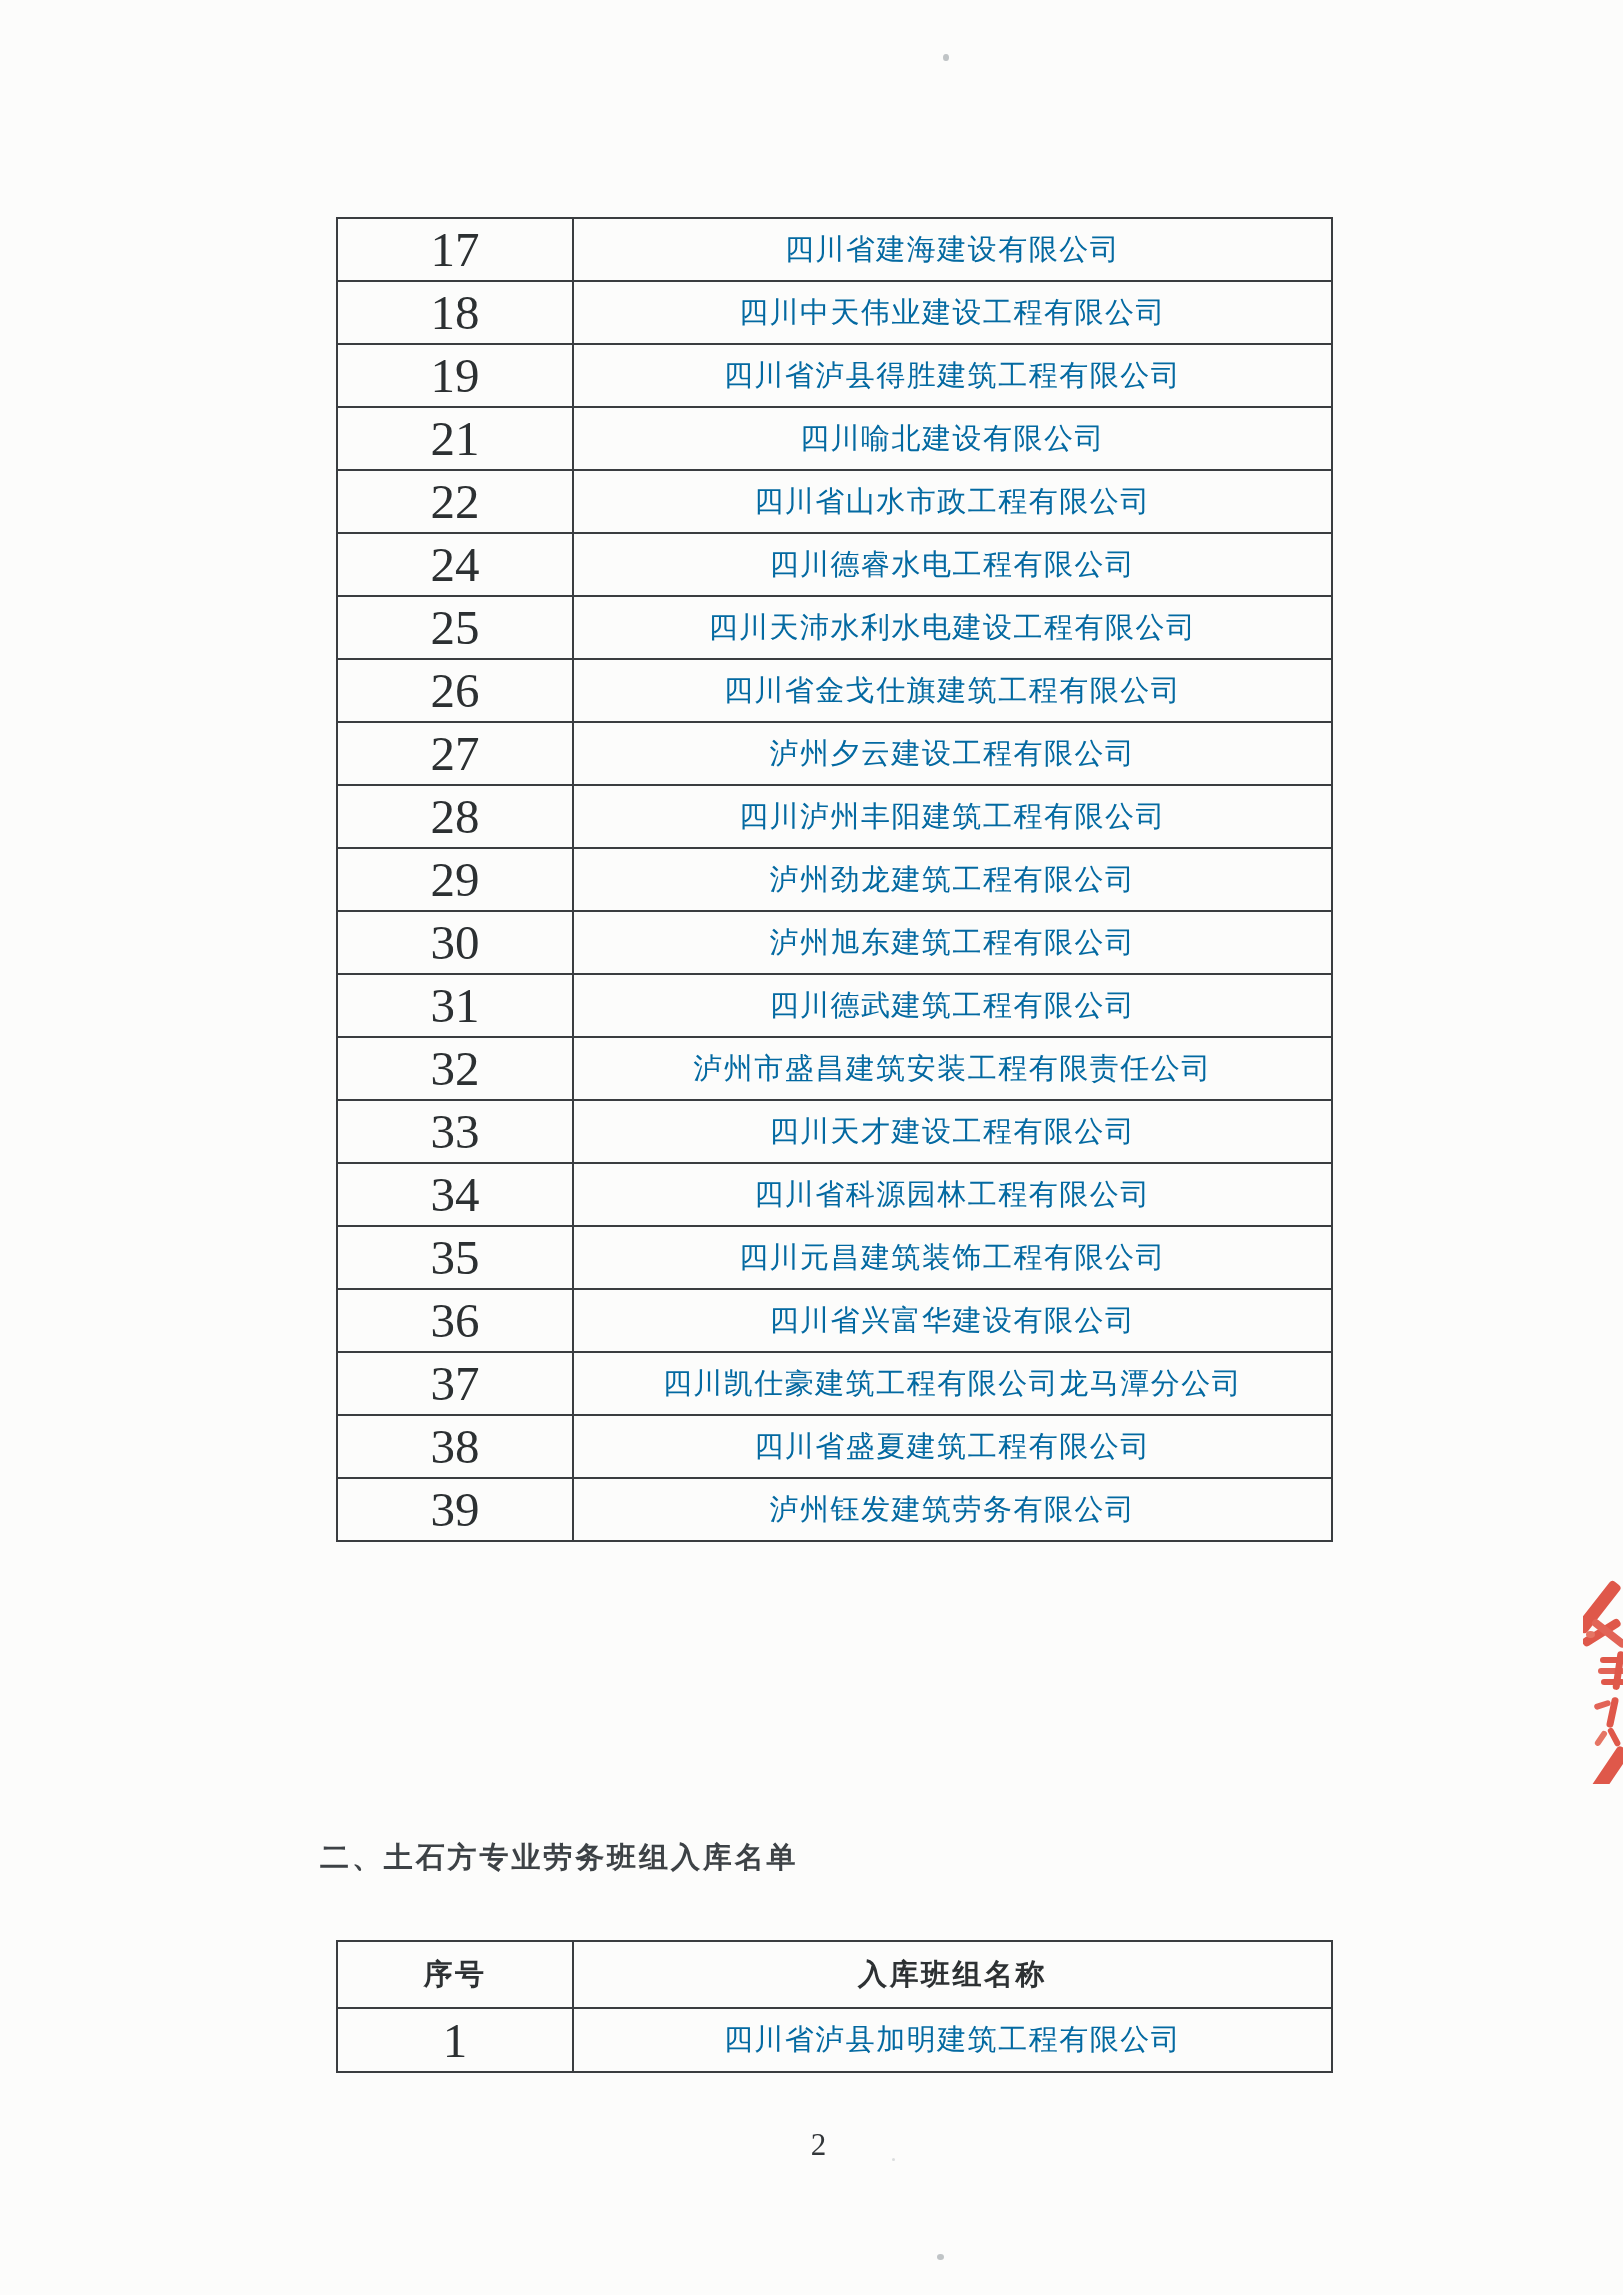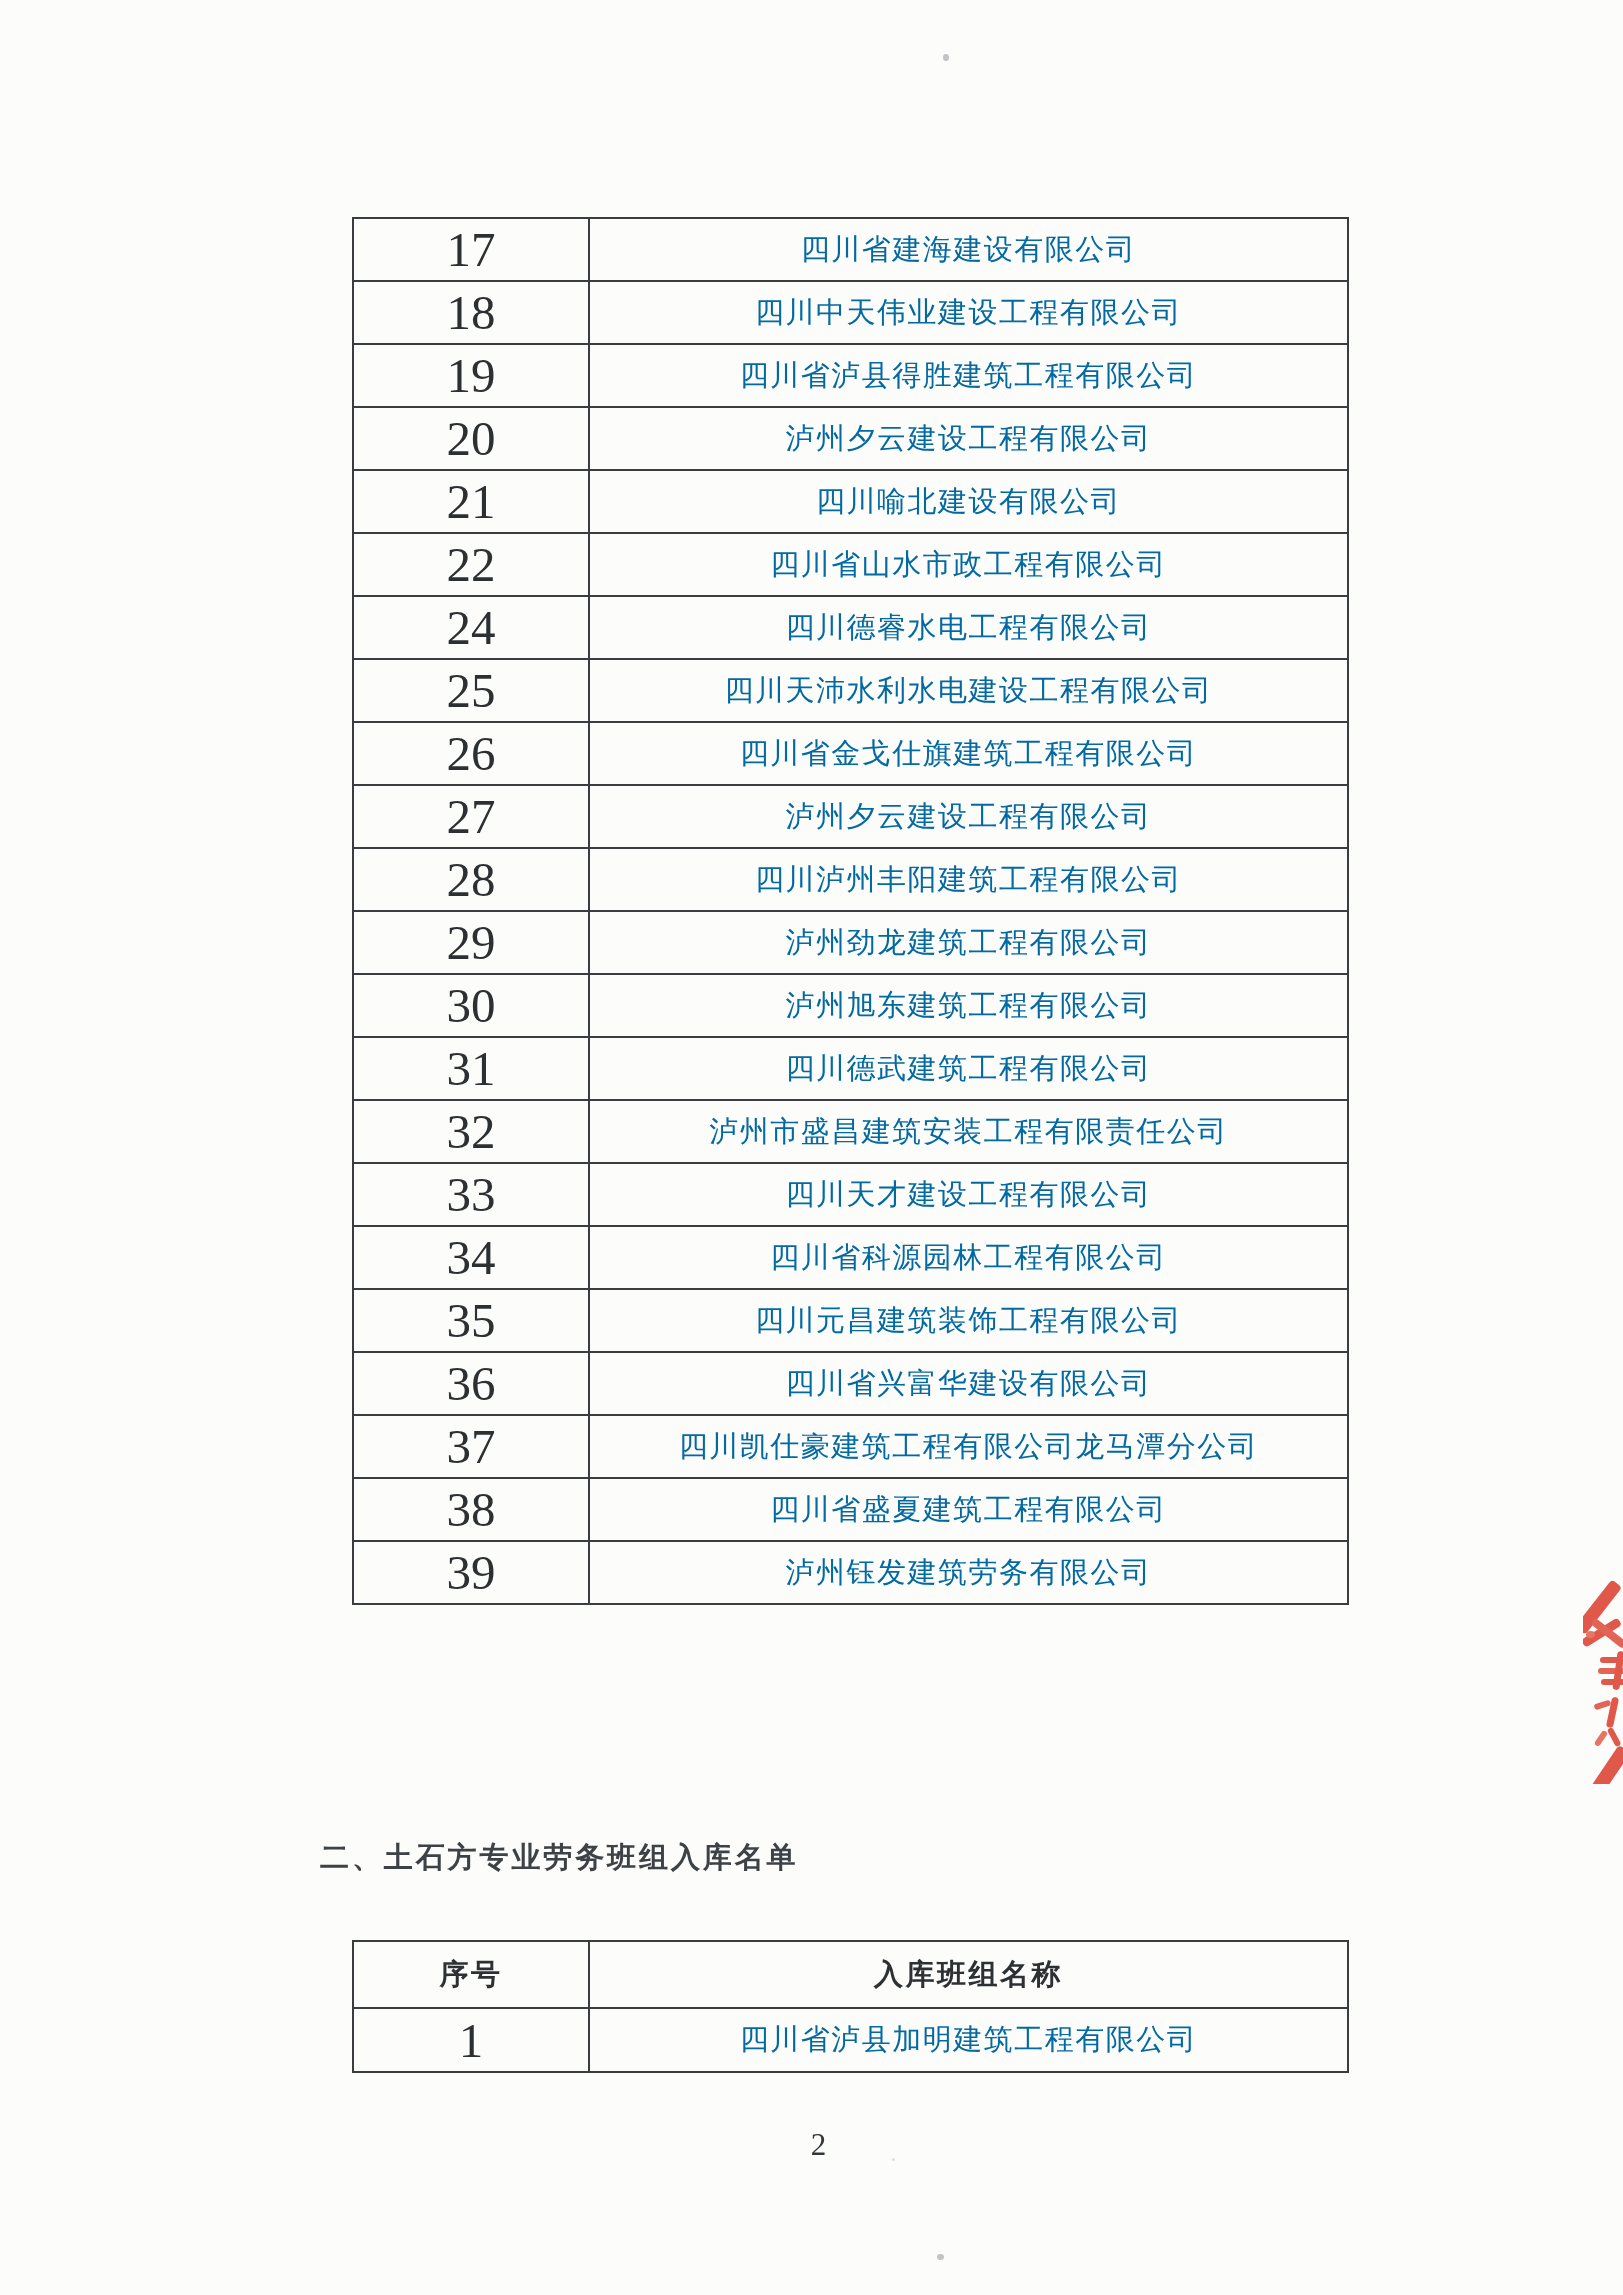--- a/index.html
+++ b/index.html
@@ -16,21 +16,21 @@
   .page {
     position: absolute;
     inset: 0;
     width: 1624px;
     height: 2295px;
     background: #fcfcfb;
   }
   
   table.doc-table {
     position: absolute;
-    left: 352px;
+    left: 336px;
     width: 996px;
     border-collapse: collapse;
     table-layout: fixed;
     background: transparent;
   }
   table.doc-table td {
     border: 2px solid #3a3d40;
     text-align: center;
     vertical-align: middle;
     padding: 0;
@@ -138,24 +138,20 @@
           <td class="serial-cell">17</td>
           <td class="company-cell">四川省建海建设有限公司</td>
         </tr>
       <tr>
           <td class="serial-cell">18</td>
           <td class="company-cell">四川中天伟业建设工程有限公司</td>
         </tr>
       <tr>
           <td class="serial-cell">19</td>
           <td class="company-cell">四川省泸县得胜建筑工程有限公司</td>
-        </tr>
-      <tr>
-          <td class="serial-cell">20</td>
-          <td class="company-cell">泸州夕云建设工程有限公司</td>
         </tr>
       <tr>
           <td class="serial-cell">21</td>
           <td class="company-cell">四川喻北建设有限公司</td>
         </tr>
       <tr>
           <td class="serial-cell">22</td>
           <td class="company-cell">四川省山水市政工程有限公司</td>
         </tr>
       <tr>

